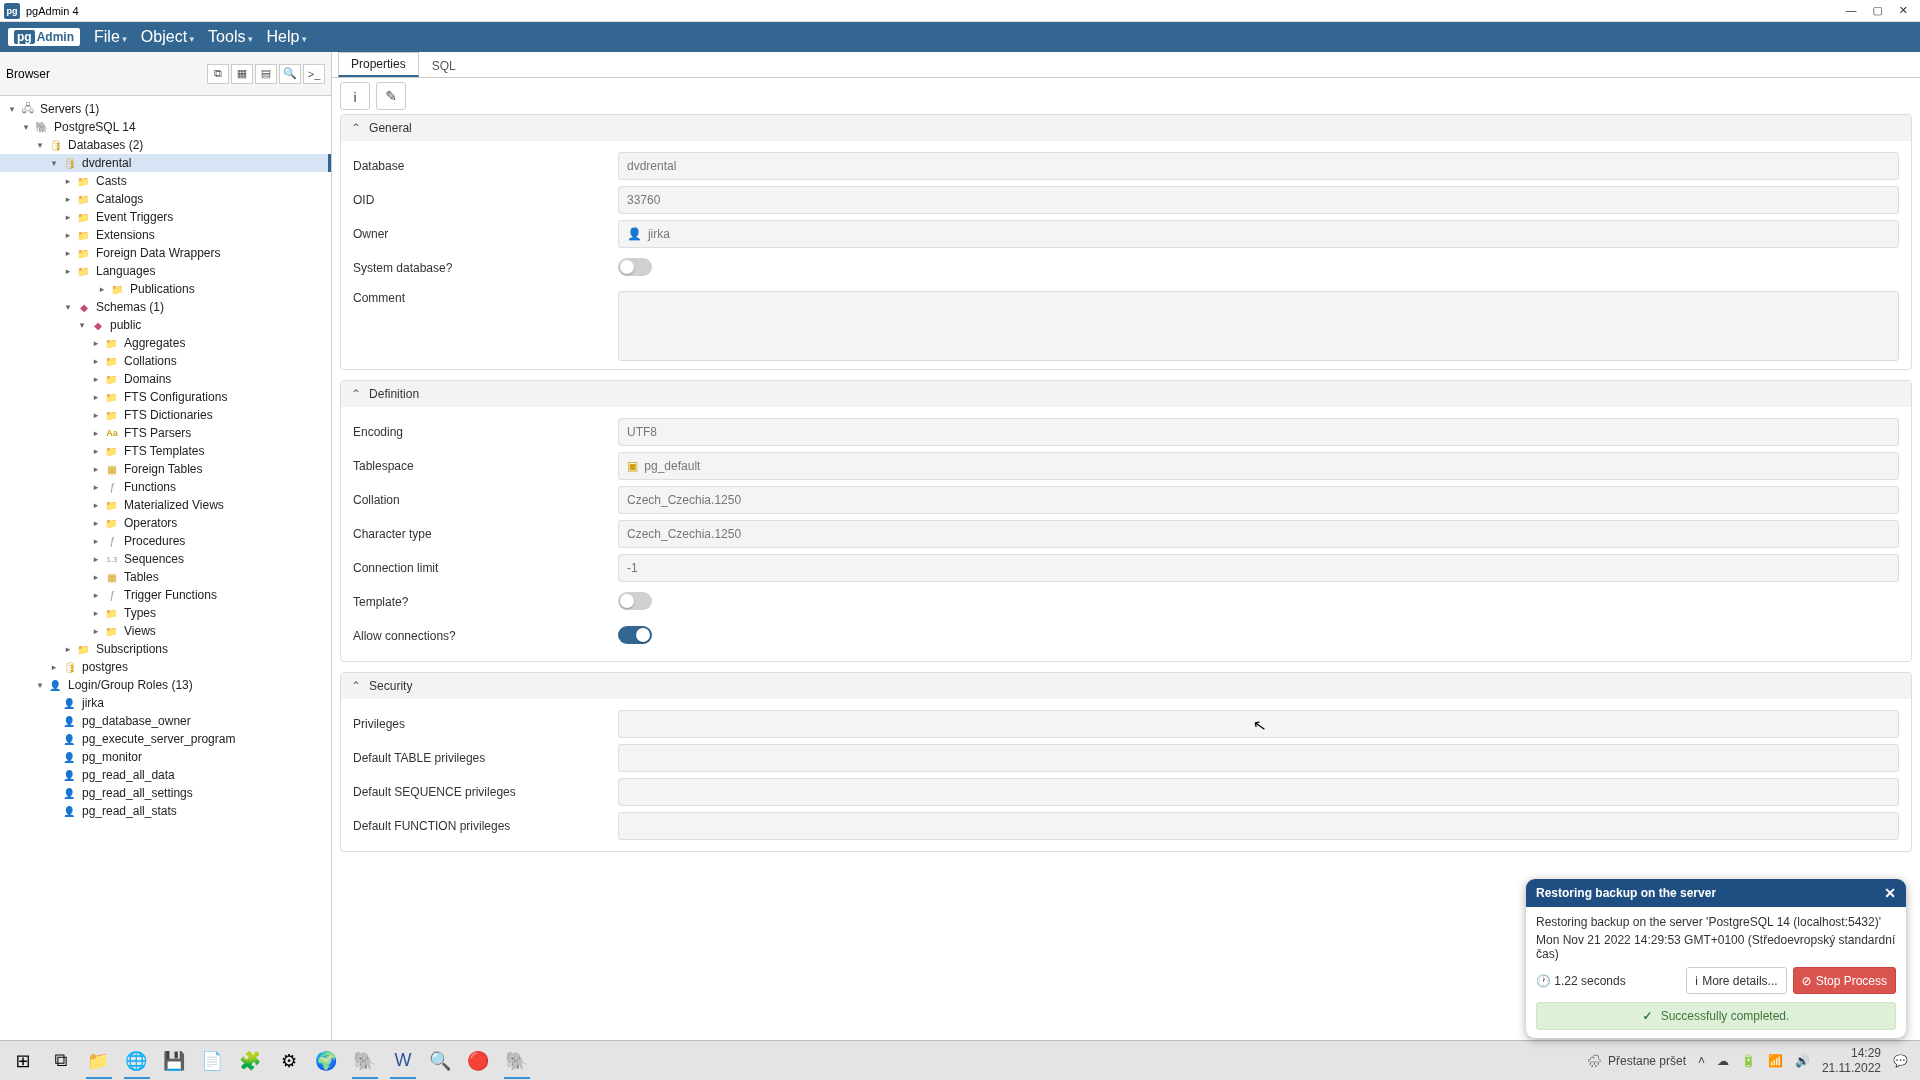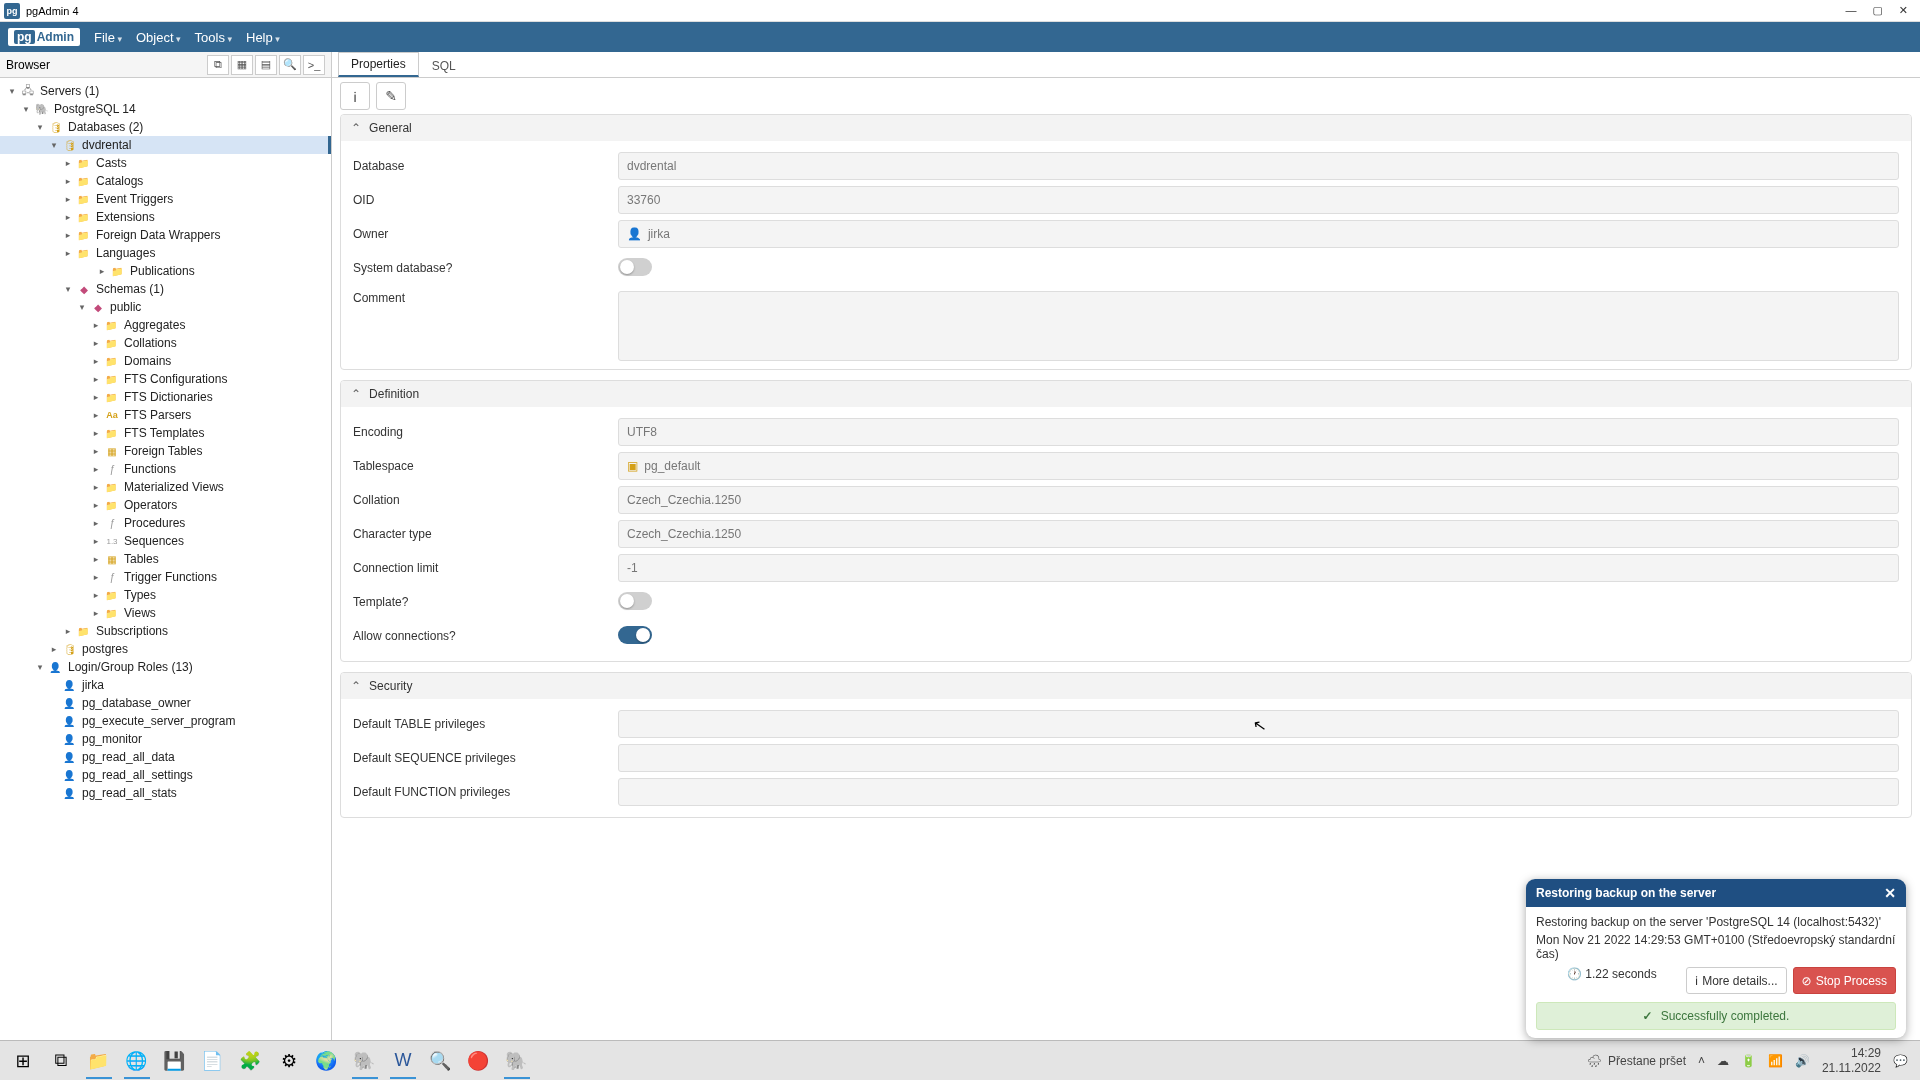--- a/index.html
+++ b/index.html
@@ -9,29 +9,29 @@
 .titlebar { height:22px; background:#fff; display:flex; align-items:center; padding:0 4px; border-bottom:1px solid #ddd; }
 .titlebar .app-icon { width:16px; height:16px; background:#336791; border-radius:2px; display:flex; align-items:center; justify-content:center; color:#fff; font-size:9px; font-weight:bold; }
 .titlebar .title { margin-left:6px; font-size:11px; }
 .titlebar .win-ctrls { margin-left:auto; display:flex; gap:16px; padding-right:8px; }
 .titlebar .win-ctrls span { cursor:pointer; font-size:11px; color:#333; }
 
 
 .menubar { height:30px; background:#336791; display:flex; align-items:center; padding:0 8px; color:#fff; }
 .menubar .logo { background:#fff; color:#336791; font-weight:bold; padding:2px 6px; border-radius:2px; font-size:13px; display:flex; align-items:center; }
 .menubar .logo b { background:#336791; color:#fff; padding:0 3px; border-radius:2px; margin-right:2px; }
-.menubar .menu-item { margin-left:14px; cursor:pointer; font-size:13px; }
+.menubar .menu-item { margin-left:14px; cursor:pointer; font-size:16px; }
 .menubar .menu-item::after { content:" ▾"; font-size:9px; opacity:.8; }
 
 
 .main { display:flex; height:calc(1080px - 22px - 30px - 40px); }
 
 
 .browser { width:332px; border-right:1px solid #ccc; display:flex; flex-direction:column; }
-.browser-header { height:26px; background:#f5f5f5; border-bottom:1px solid #ccc; display:flex; align-items:center; justify-content:space-between; padding:0 6px; font-size:12px; }
+.browser-header { height:44px; background:#f5f5f5; border-bottom:1px solid #ccc; display:flex; align-items:center; justify-content:space-between; padding:0 6px; font-size:12px; }
 .browser-tools { display:flex; gap:2px; }
 .browser-tools .tb { width:22px; height:20px; border:1px solid #ccc; background:#fff; display:flex; align-items:center; justify-content:center; cursor:pointer; font-size:11px; color:#555; }
 .tree { flex:1; overflow-y:auto; padding:4px 0; }
 .tree-row { display:flex; align-items:center; height:18px; cursor:pointer; white-space:nowrap; }
 .tree-row.selected { background:#d6e4f5; border-right:3px solid #326690; }
 .caret { width:12px; text-align:center; font-size:9px; color:#666; user-select:none; }
 .caret.closed::before { content:"▸"; }
 .caret.open::before { content:"▾"; }
 .tree-icon { width:16px; height:14px; margin:0 4px 0 2px; display:inline-flex; align-items:center; justify-content:center; font-size:10px; }
 .ic-server { color:#888; } .ic-server::before { content:"🖧"; font-size:11px; }
@@ -68,21 +68,21 @@
 .toggle.on { background:#336791; } .toggle.on::after { left:18px; }
 .icon-inline { margin-right:6px; color:#4a90d9; }
 .tbsp-icon { color:#d4a017; margin-right:6px; }
 
 
 .notif { position:absolute; right:14px; bottom:42px; width:380px; background:#fff; box-shadow:0 2px 10px rgba(0,0,0,.35); border-radius:9px; overflow:hidden; z-index:50; }
 .notif-h { background:#1f4f82; color:#fff; font-weight:bold; padding:6px 10px; display:flex; justify-content:space-between; align-items:center; font-size:12px; }
 .notif-h .close { cursor:pointer; font-size:14px; }
 .notif-body { padding:8px 10px; font-size:12px; color:#333; }
 .notif-body p { margin-bottom:4px; }
-.notif-row { display:flex; align-items:flex-start; justify-content:space-between; margin-top:6px;margin-left:31px; }
+.notif-row { display:flex; align-items:center; justify-content:space-between; margin-top:6px; }
 .btn-sm { border:1px solid #ccc; background:#fff; padding:4px 8px; border-radius:3px; cursor:pointer; font-size:11px; display:inline-flex; align-items:center; gap:4px; }
 .btn-stop { background:#d9534f; color:#fff; border-color:#c9433f; }
 .success-bar { background:#dff0d8; color:#3c763d; border:1px solid #cde8ba; border-radius:3px; padding:6px 8px; margin-top:8px; display:flex; align-items:center; gap:8px; font-size:12px; justify-content:center; }
 .success-bar .chk { color:#3c763d; font-weight:bold; }
 
 
 .taskbar { position:absolute; bottom:0; left:0; right:0; height:40px; background:#e4e4e4; border-top:1px solid #bbb; display:flex; align-items:center; padding:0 4px; }
 .tb-ic { width:38px; height:36px; display:flex; align-items:center; justify-content:center; cursor:pointer; font-size:18px; position:relative; }
 .tb-ic.active::after { content:""; position:absolute; bottom:0; left:6px; right:6px; height:2px; background:#3a93d6; }
 .sys-tray { margin-left:auto; display:flex; align-items:center; gap:12px; padding-right:8px; color:#444; font-size:11px; }
@@ -430,20 +430,26 @@
             </div>
         </div>
       </div>
 
       <div class="section">
         <div class="section-h">
             <span class="chev">⌃</span>
             <span>Security</span>
           </div>
         <div class="section-body">
+          <div class="prop-row">
+              <span class="lbl">Privileges</span>
+              <div class="val">
+                <div class="ro"></div>
+              </div>
+            </div>
           <div class="prop-row">
               <span class="lbl">Default TABLE privileges</span>
               <div class="val">
                 <div class="ro"></div>
               </div>
             </div>
           <div class="prop-row">
               <span class="lbl">Default SEQUENCE privileges</span>
               <div class="val">
                 <div class="ro"></div>

